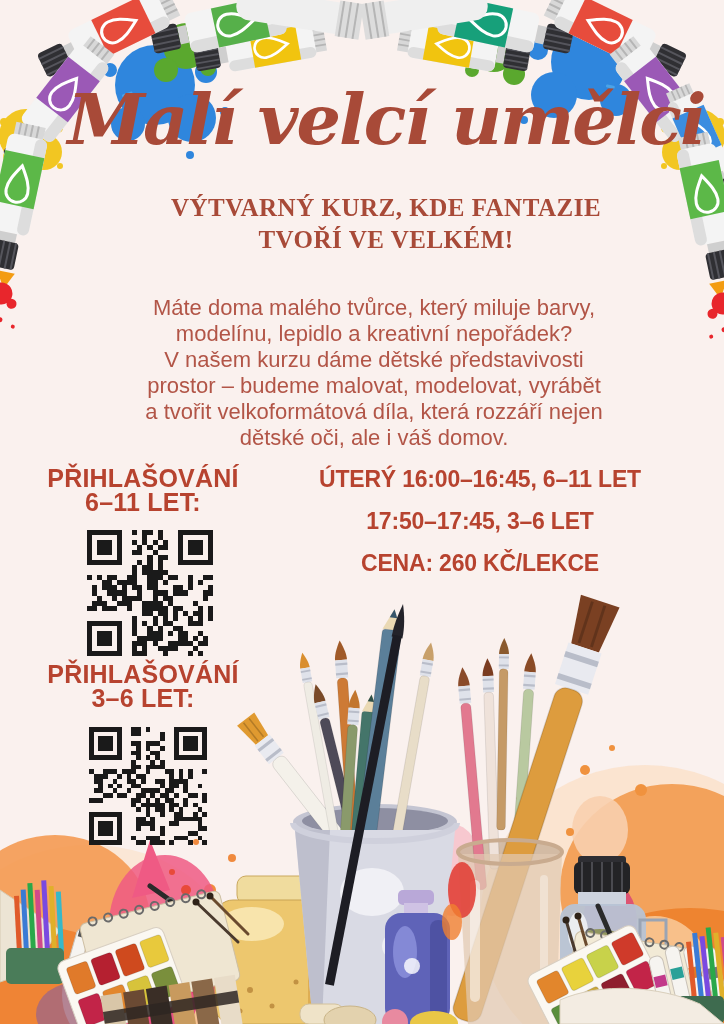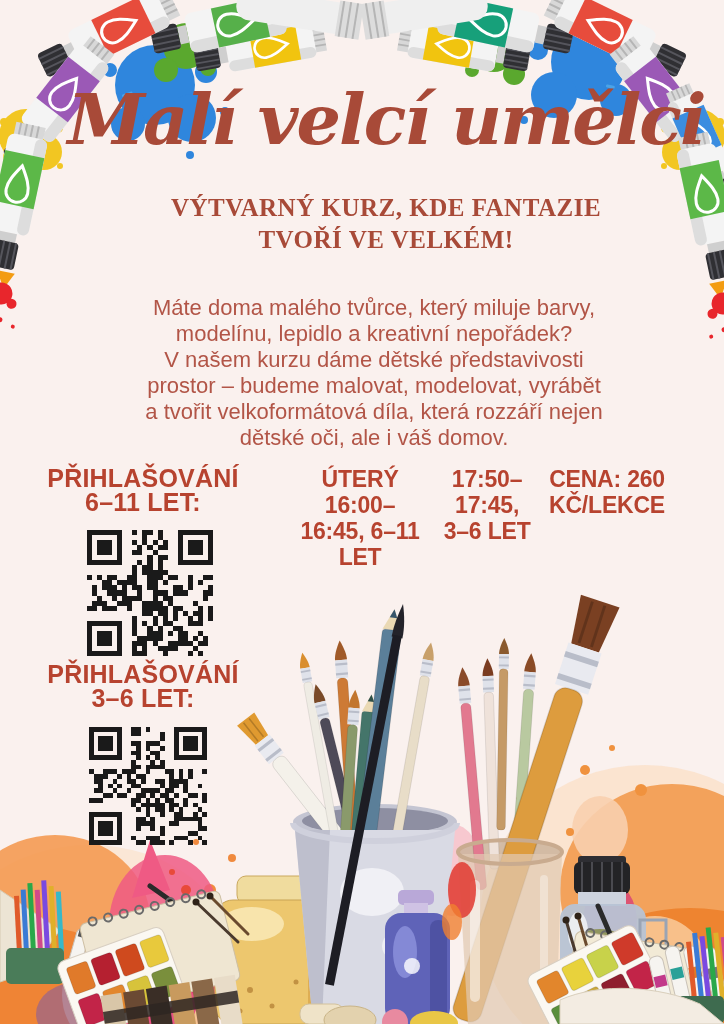--- a/index.html
+++ b/index.html
@@ -21,21 +21,21 @@
   .intro{left:50%;top:283px;transform:translateX(-50%);width:590px;margin:12px;text-align:center;z-index:5;
     white-space:pre-line;font-size:22px;line-height:26px;color:var(--body-text);}
   .signup{z-index:5;width:250px;left:18px;text-align:center;}
   .signup-label{white-space:pre-line;font-weight:700;font-size:25px;line-height:24px;
     letter-spacing:.2px;color:var(--highlight);}
   .signup-1{top:466px;}
   .signup-2{top:662px;}
   .qr{display:block;background:transparent;z-index:5;}
   .qr-1{left:87px;top:530px;width:126px;height:126px;}
   .qr-2{left:89px;top:727px;width:118px;height:118px;}
-  .schedule{left:295px;top:466px;width:370px;z-index:5;display:flex;flex-direction:row;gap:16px;}
+  .schedule{left:295px;top:466px;width:370px;z-index:5;display:flex;flex-direction:column;gap:16px;}
   .sched-line{text-align:center;font-weight:700;font-size:23px;line-height:26px;
     letter-spacing:-.2px;color:var(--highlight);}
 </style>
 </head>
 <body>
 
 <div class="poster">
 
   <svg class="layer top-deco" viewBox="0 0 724 340" aria-hidden="true">
     <defs>

